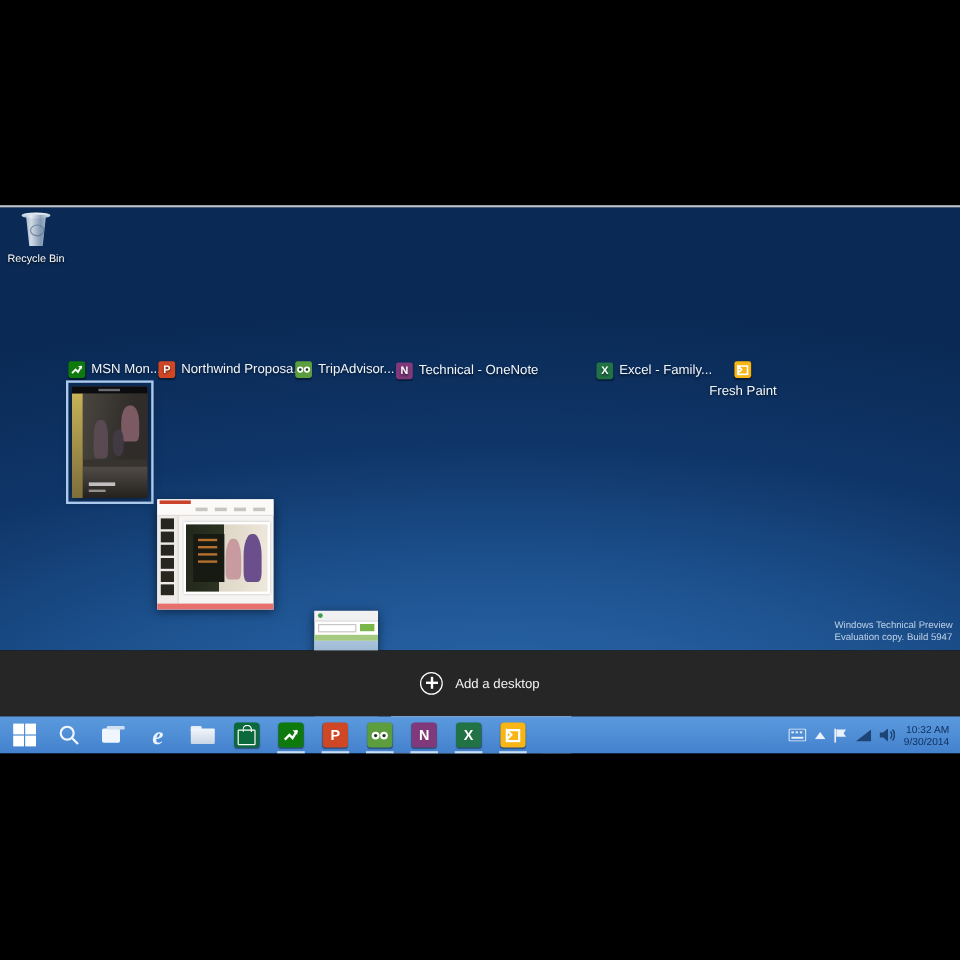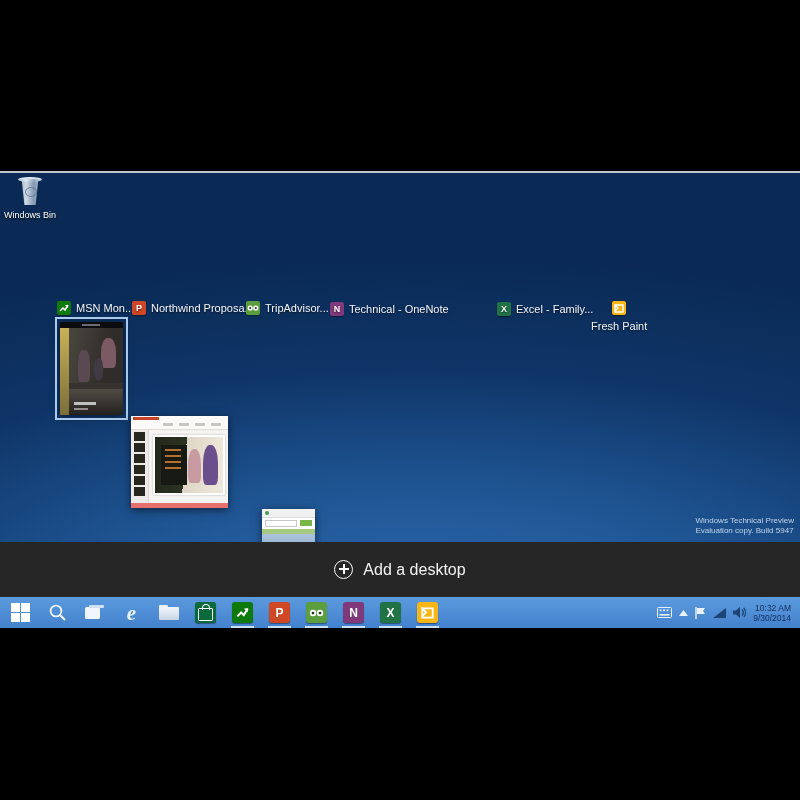--- a/index.html
+++ b/index.html
@@ -140,21 +140,21 @@
   .p-fp .stick{position:absolute;width:2px;height:20px;background:#8d8d8d;}
   .p-fp .umb{position:absolute;left:146px;top:22px;width:12px;height:10px;background:#c0392b;border-radius:50% 50% 10% 10%;}
   .p-fp .head{position:absolute;width:6px;height:6px;border-radius:50%;background:#3a3a3a;}
   .p-fp .dot{position:absolute;width:5px;height:5px;border-radius:50%;}
 
   
   .addbar{left:0;top:542px;width:800px;height:55px;background:#262626;display:flex;align-items:center;justify-content:center;gap:10px;}
   .plus-circle{width:17px;height:17px;border:1.5px solid #fff;border-radius:50%;position:relative;flex:0 0 auto;}
   .plus-circle:before{content:"";position:absolute;left:3.5px;top:7px;width:10px;height:2px;background:#fff;}
   .plus-circle:after{content:"";position:absolute;left:7.5px;top:3px;width:2px;height:10px;background:#fff;}
-  .addlabel{color:#f2f2f2;font-size:16px;text-align:right;}
+  .addlabel{color:#f2f2f2;font-size:11px;text-align:right;}
 
   
   .taskbar{left:0;top:597px;width:800px;height:31px;background:linear-gradient(#5c9ade,#4381cd);border-bottom:2px solid #16345f;
     display:flex;align-items:stretch;}
   .tb-left{display:flex;align-items:stretch;padding-left:2px;}
   .tbtn{width:37px;display:flex;align-items:center;justify-content:center;position:relative;cursor:pointer;}
   .tbtn .indicator{position:absolute;left:7px;right:7px;bottom:0;height:2px;background:#d8e9fb;opacity:.9;}
   .tbtn .appic{width:21px;height:21px;font-size:12px;border-radius:3px;}
   .flag{width:19px;height:19px;display:grid;grid-template-columns:9px 9px;grid-template-rows:9px 9px;gap:1px;}
   .flag i{background:#fff;}
@@ -179,21 +179,21 @@
   <div class="abs edge-line"></div>
 
   <div class="abs desktop">
 
     <div class="abs desk-icon" style="left:2px;top:4px;">
       <div class="bin">
         <div class="rim"></div>
         <div class="cup"></div>
         <div class="rc"></div>
       </div>
-      <div class="lbl">Windows Bin</div>
+      <div class="lbl">Recycle Bin</div>
     </div>
 
 
     <div class="abs tv-label" style="left:57px;top:127px;">
       <span class="appic ic-money">
         <svg width="10" height="10" viewBox="0 0 10 10">
             <polyline class="chart-line" points="1,8 4,5 6,7 9,2"></polyline>
             <polygon points="9,2 6,2 9,5" fill="#fff"></polygon>
           </svg>
       </span>

